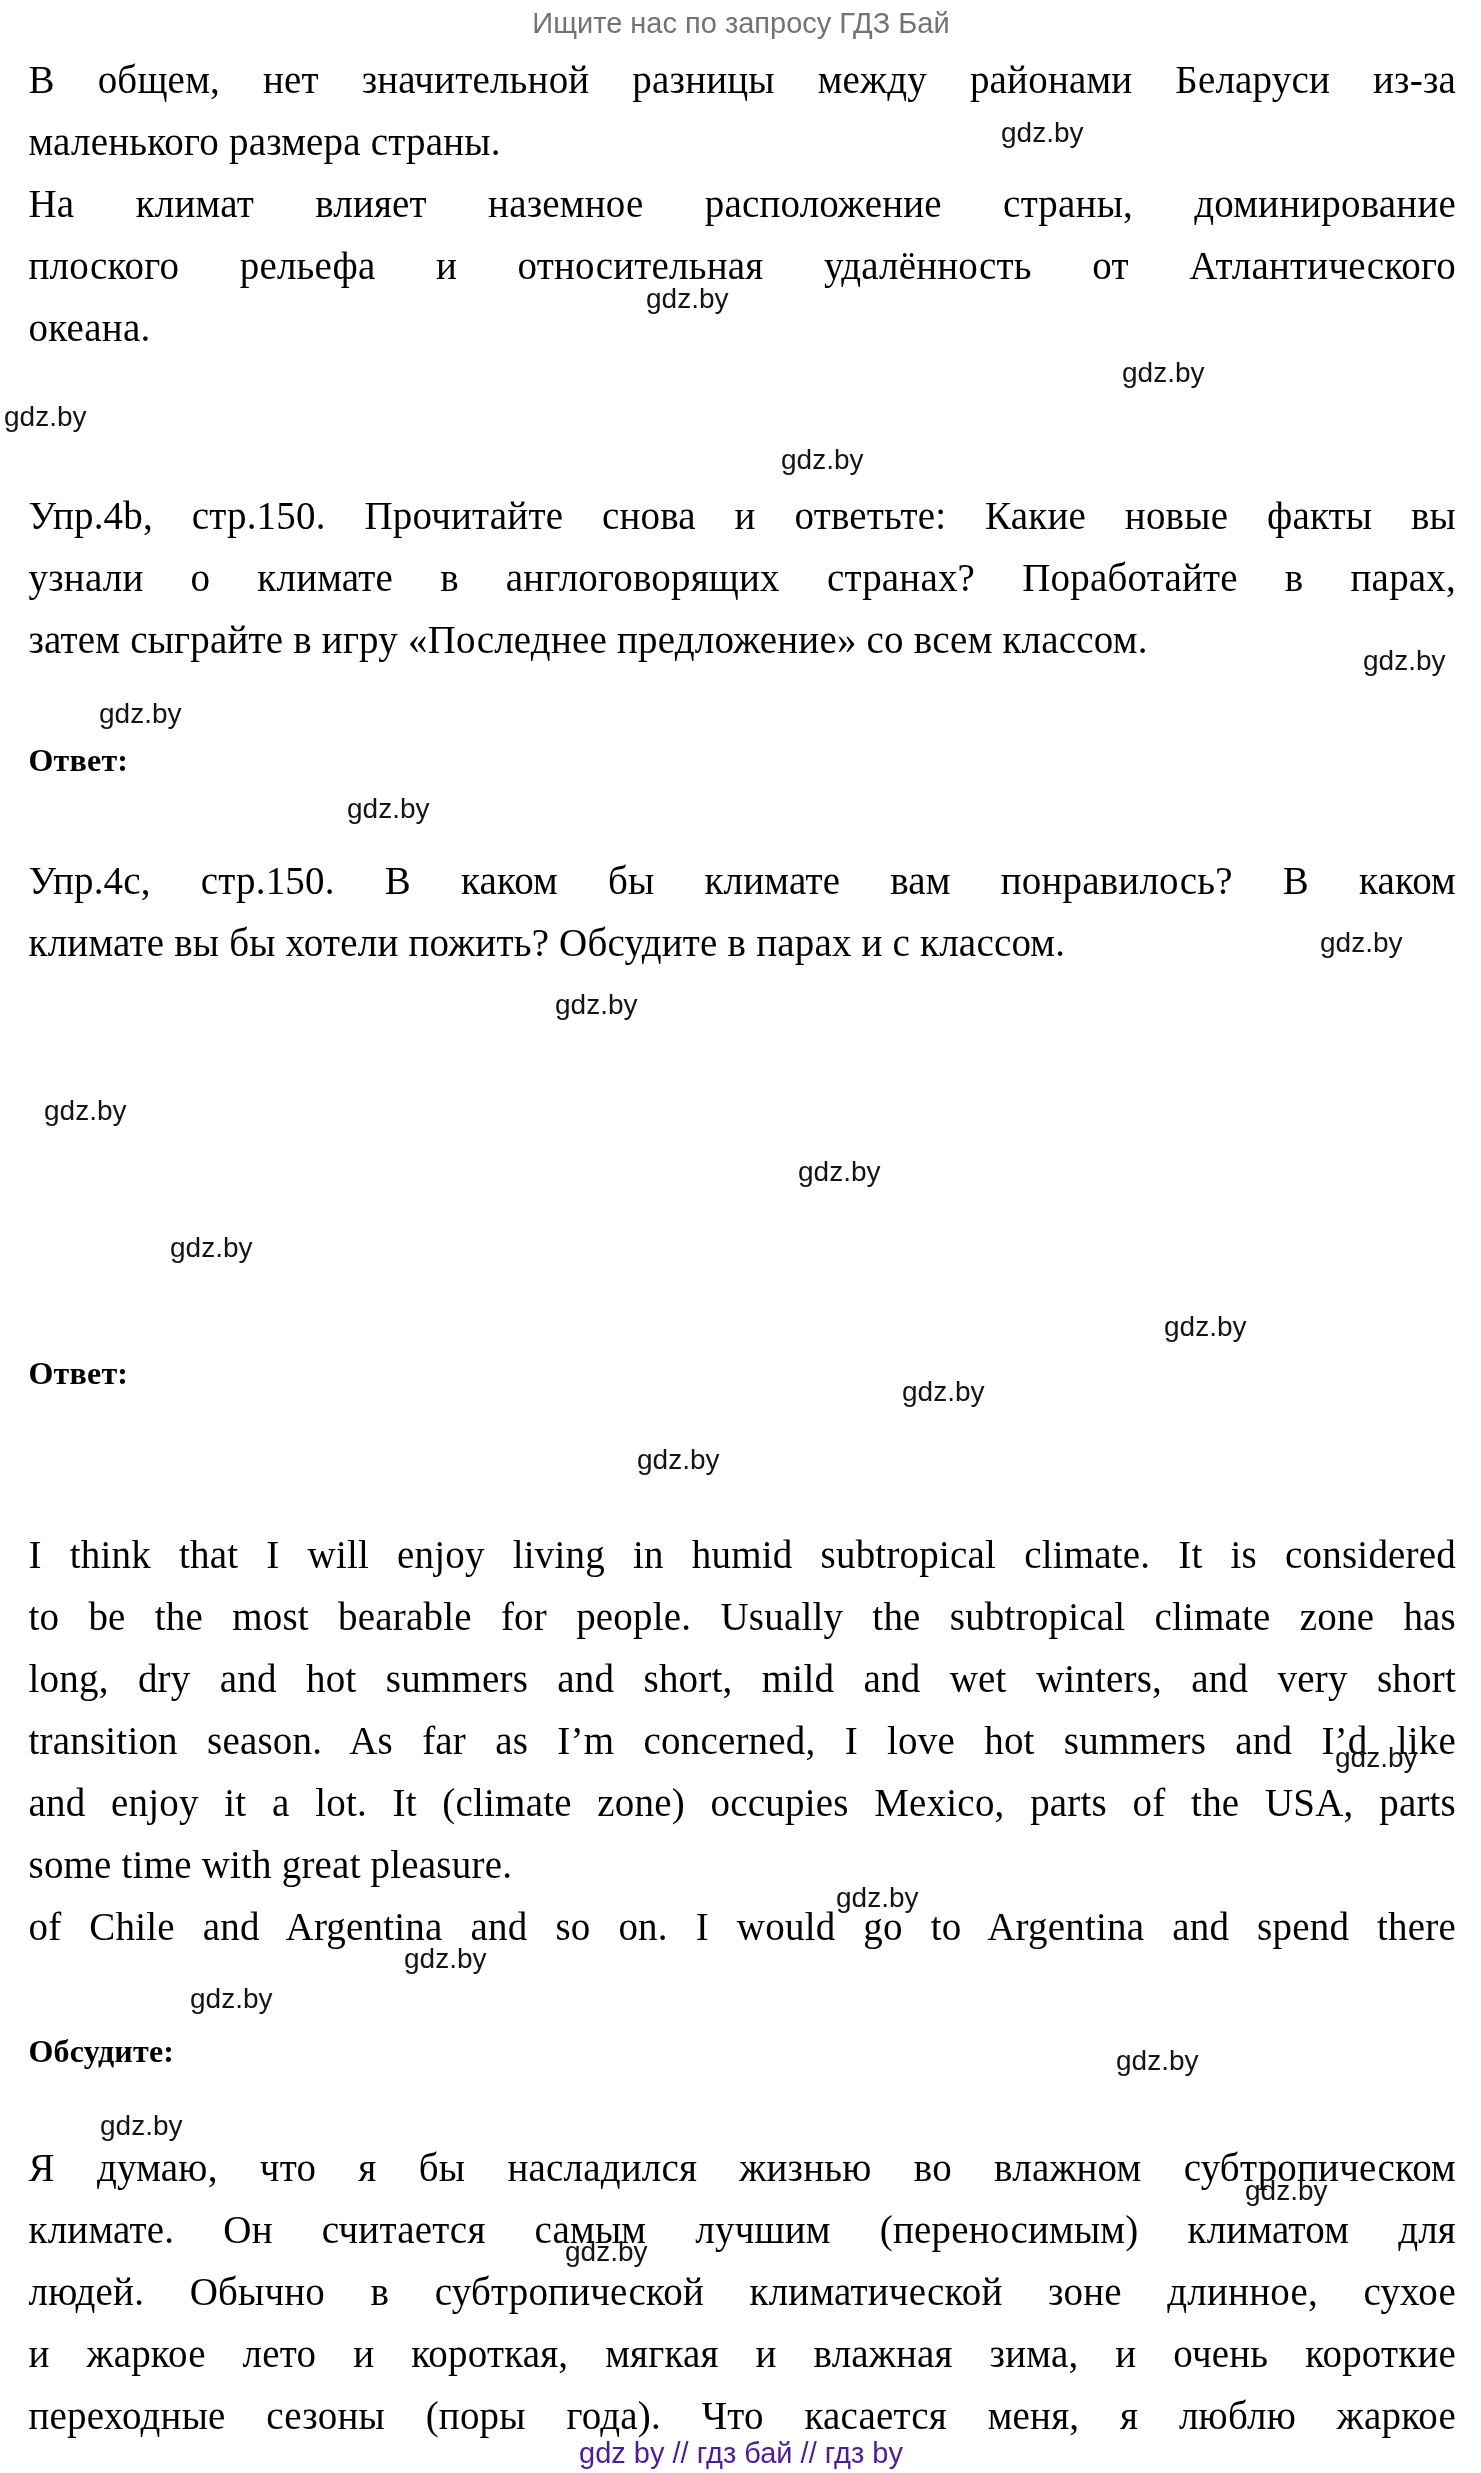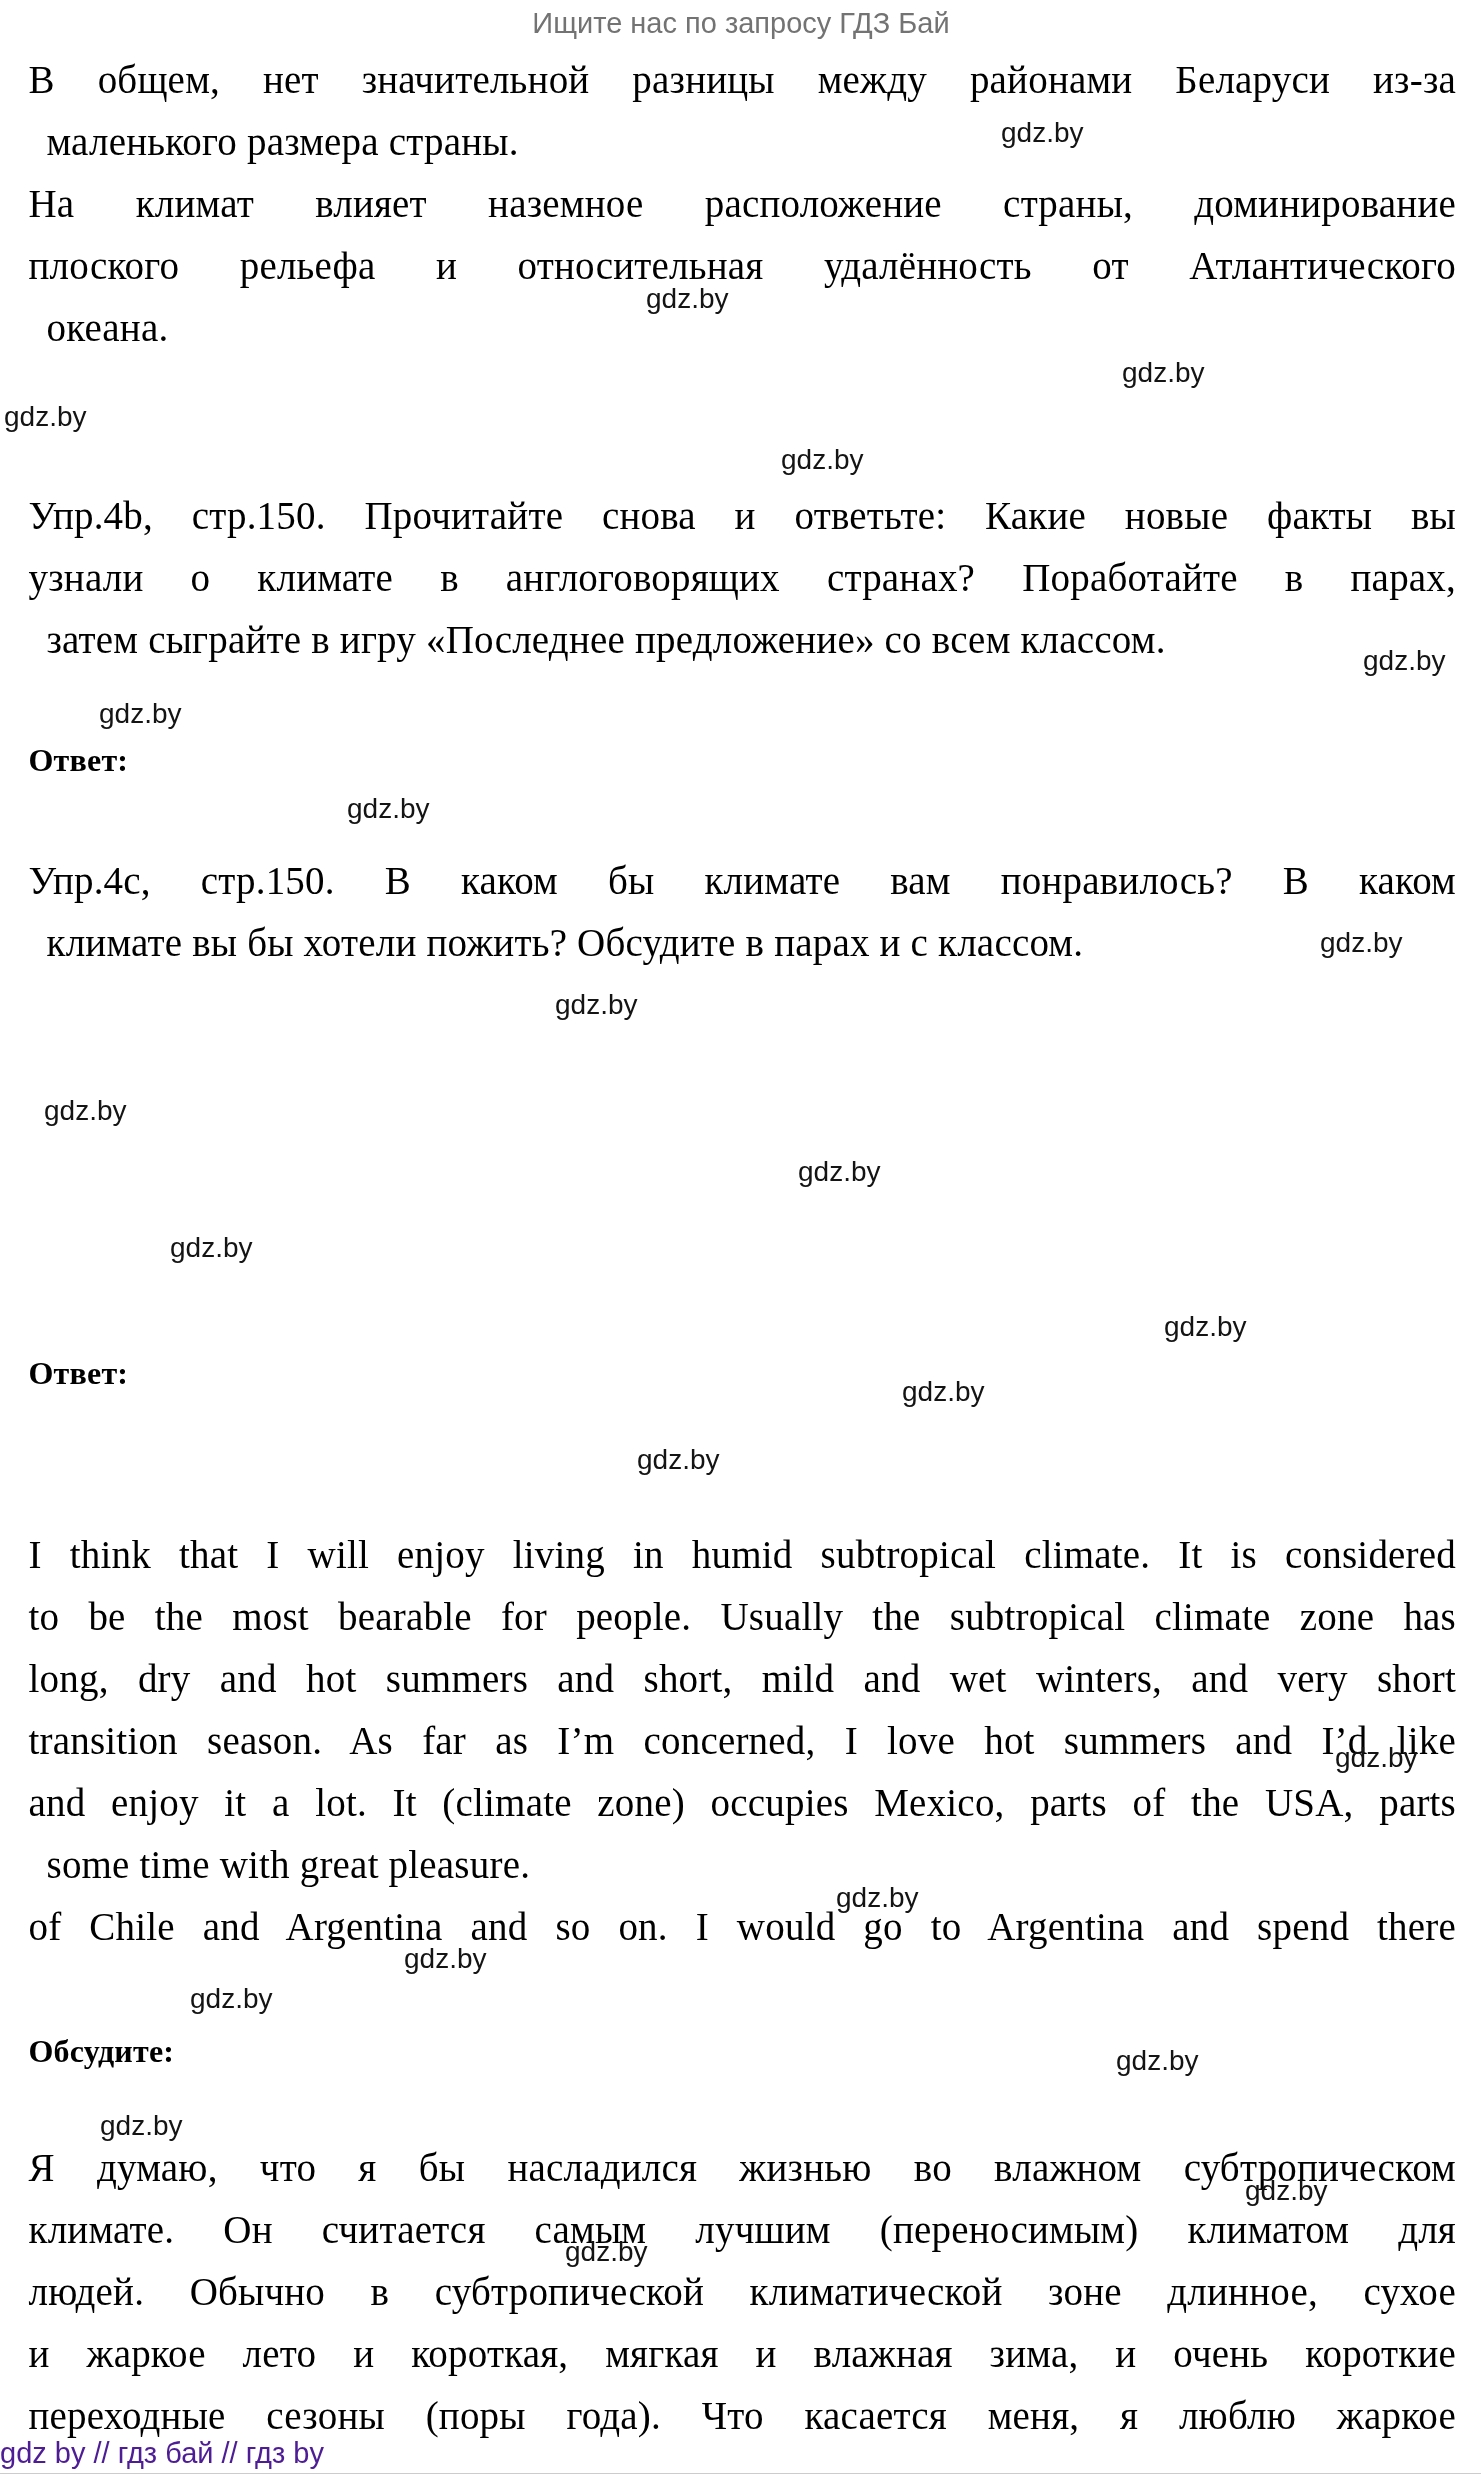--- a/index.html
+++ b/index.html
@@ -7,30 +7,30 @@
     width:1482px;height:2475px;position:relative;background:#ffffff;
     font-family:"Liberation Serif", serif;color:#000;overflow:hidden;
     border-bottom:2.4px solid #cccccc;box-sizing:border-box;
   }
   .promo-header{
     position:absolute;top:6.3px;left:0;width:100%;text-align:center;
     font-family:"Liberation Sans", sans-serif;font-size:29px;line-height:35px;
     color:#737373;
   }
   .footer-links{
-    position:absolute;top:2436px;left:0;width:100%;
+    position:absolute;top:2436px;left:0;width:100%;text-align:center;
     font-family:"Liberation Sans", sans-serif;font-size:29px;line-height:35px;
     color:#4e1d96;
   }
   .block{
     position:absolute;left:28.5px;right:26px;
     font-size:39px;line-height:62px;letter-spacing:0.2px;
   }
   .block .line{text-align:justify;text-align-last:justify;white-space:normal;}
-  .block .line.last{text-align-last:left;margin-left:18px;}
+  .block .line.last{text-align-last:left;}
   .heading{font-weight:bold;font-size:32px;}
   .wm{
     position:absolute;font-family:"Liberation Sans", sans-serif;
     font-size:28px;line-height:27px;color:#141414;white-space:nowrap;
   }
 </style>
 </head>
 <body>
 
 <div class="promo-header">Ищите нас по запросу ГДЗ Бай</div>

